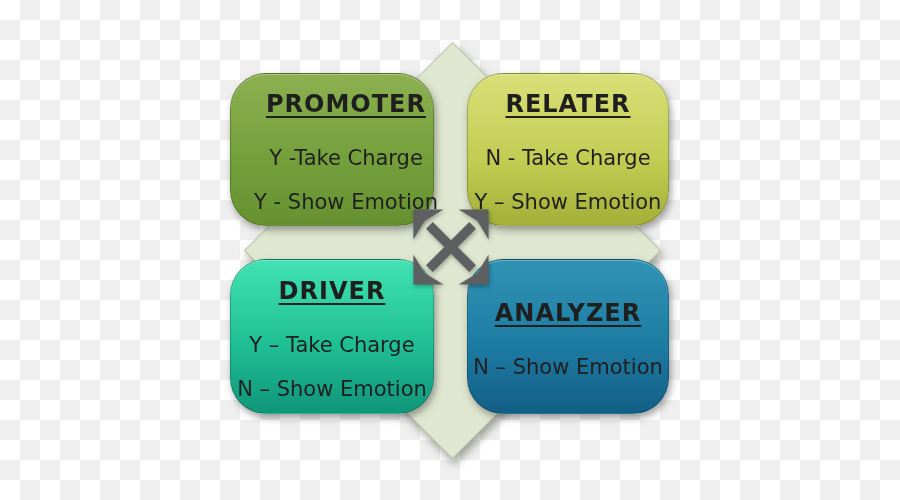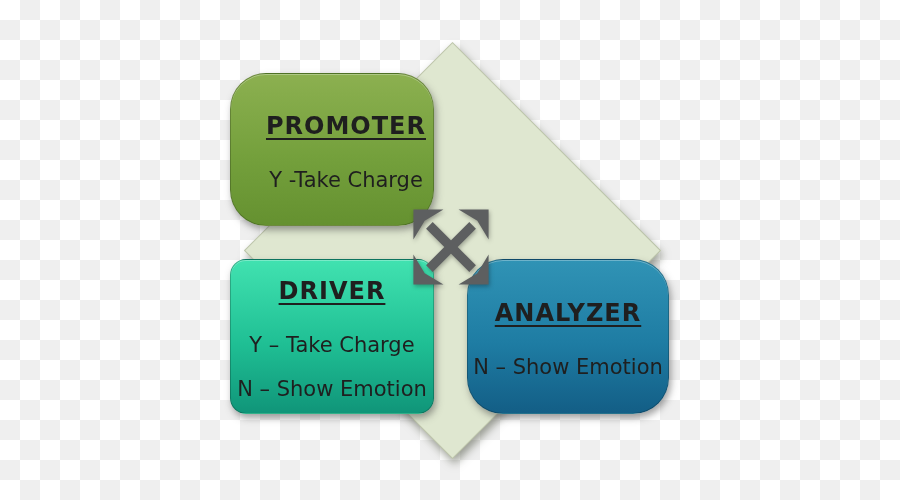--- a/index.html
+++ b/index.html
@@ -54,24 +54,30 @@
 </head>
 <body>
 
 <div class="stage" style="background-color: rgb(255, 255, 255); background-image: repeating-conic-gradient(rgb(239, 239, 239) 0%, rgb(239, 239, 239) 25%, rgb(255, 255, 255) 0%, rgb(255, 255, 255) 50%);">
 
   <div class="diamond" style="background: rgb(223, 231, 208);"></div>
 
   <div class="quad" id="quad-promoter" style="background: linear-gradient(rgb(140, 176, 80) 0%, rgb(116, 160, 60) 55%, rgb(101, 145, 48) 100%); padding-left: 28px;">
     <div class="q-title">PROMOTER</div>
     <div class="q-line">Y -Take Charge</div>
+    <div class="q-line">Y - Show Emotion</div>
   </div>
 
+  <div class="quad" id="quad-relater" style="background: linear-gradient(rgb(217, 223, 120) 0%, rgb(195, 205, 84) 55%, rgb(162, 176, 55) 100%);">
+    <div class="q-title">RELATER</div>
+    <div class="q-line">N - Take Charge</div>
+    <div class="q-line">Y – Show Emotion</div>
+  </div>
 
-  <div class="quad" id="quad-driver" style="background: linear-gradient(rgb(65, 226, 176) 0%, rgb(31, 191, 148) 55%, rgb(16, 149, 121) 100%); border-radius: 16px;">
+  <div class="quad" id="quad-driver" style="background: linear-gradient(rgb(65, 226, 176) 0%, rgb(31, 191, 148) 55%, rgb(16, 149, 121) 100%);">
     <div class="q-title">DRIVER</div>
     <div class="q-line">Y – Take Charge</div>
     <div class="q-line">N – Show Emotion</div>
   </div>
 
   <div class="quad" id="quad-analyzer" style="background: linear-gradient(rgb(48, 147, 181) 0%, rgb(30, 124, 163) 55%, rgb(19, 94, 134) 100%);">
     <div class="q-title">ANALYZER</div>
     <div class="q-line">N – Show Emotion</div>
   </div>
 

